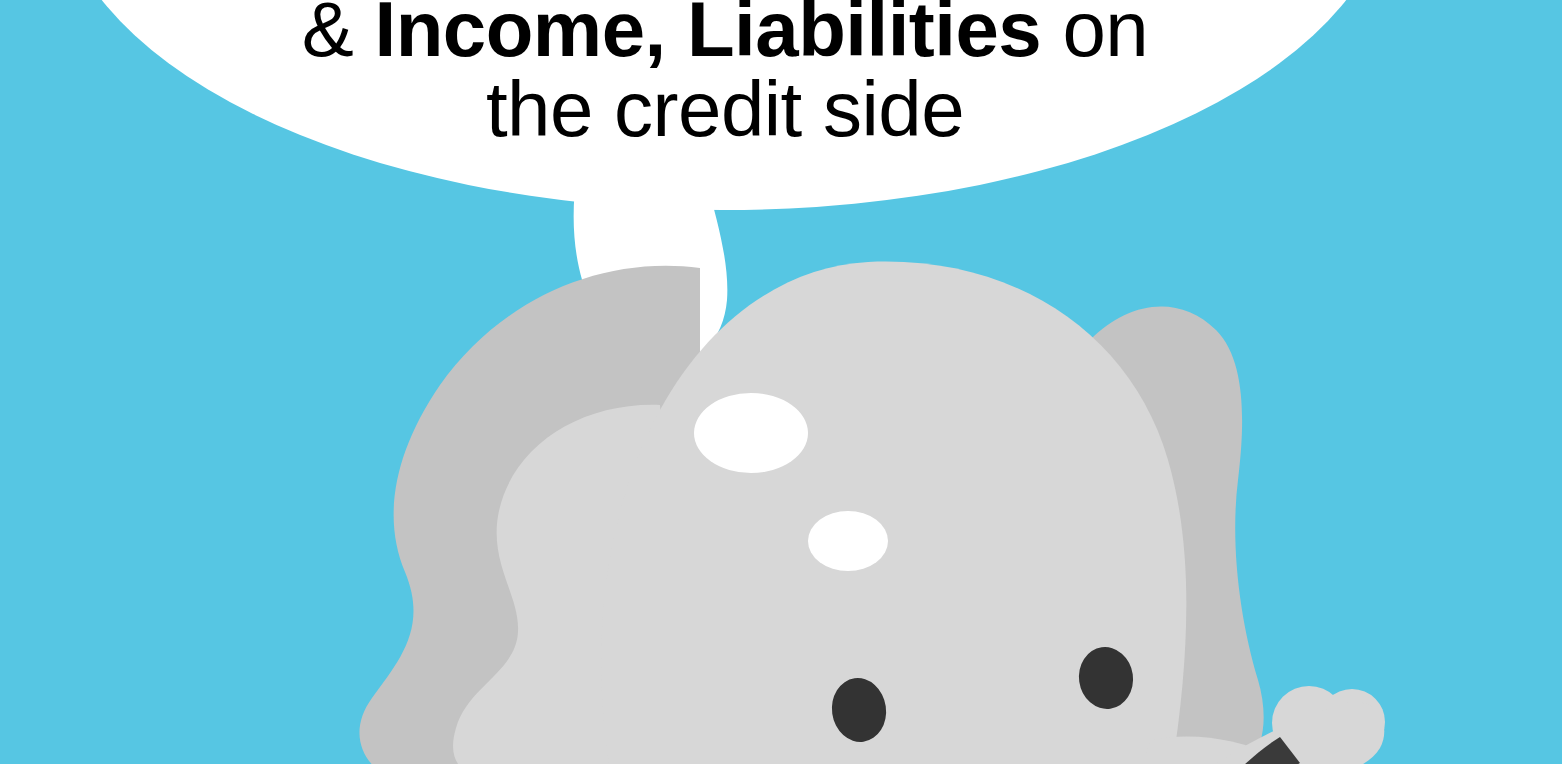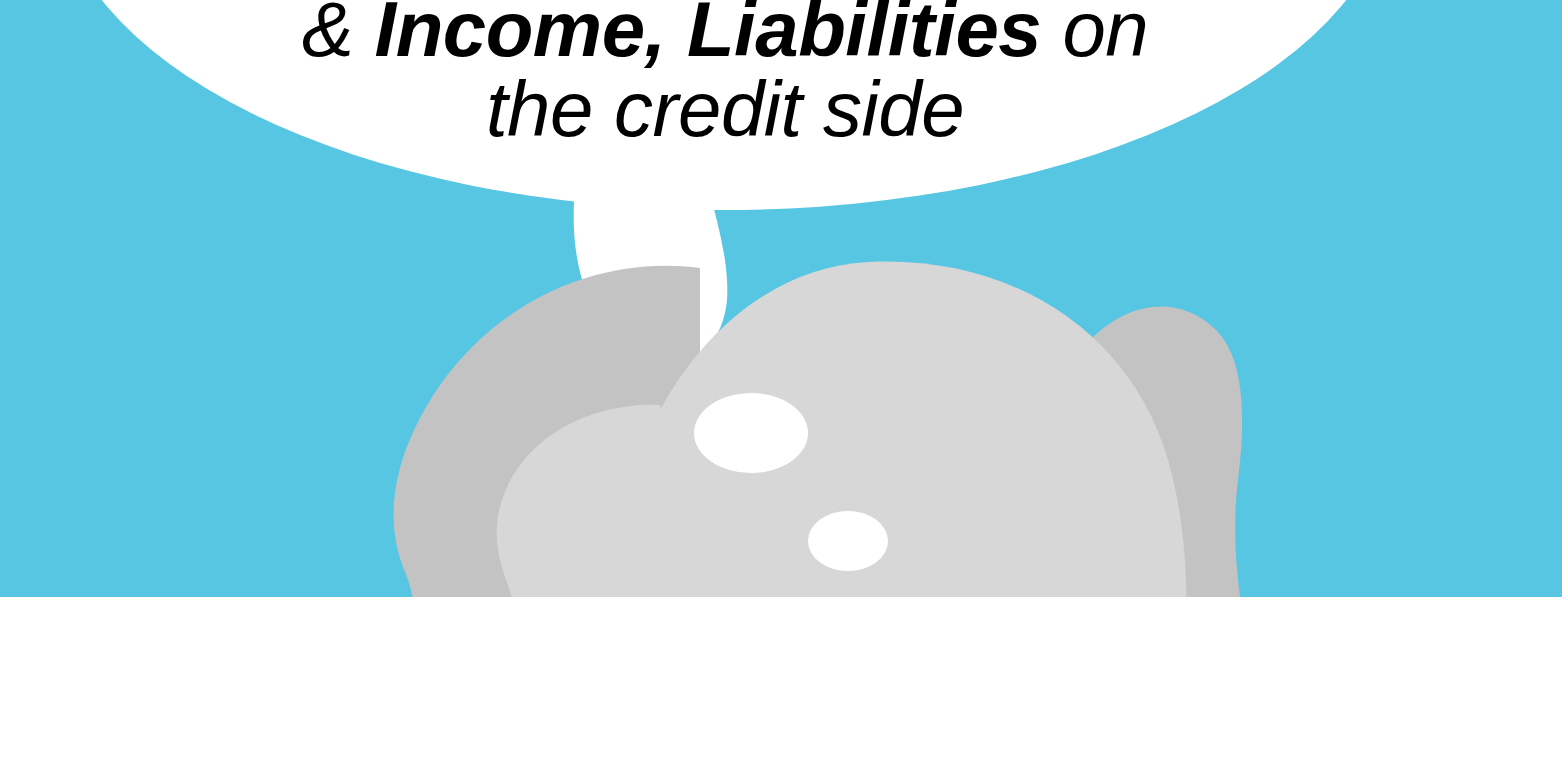--- a/index.html
+++ b/index.html
@@ -3,24 +3,23 @@
 <meta charset="utf-8">
 <style>
   html, body {
     margin: 0;
     padding: 0;
     background: #ffffff;
   }
   #scene {
     position: relative;
     width: 1562px;
-    height: 597px;
+    height: 764px;
     overflow: hidden;
     font-family: "Liberation Sans", sans-serif;
-    font-style: italic;
   }
   #scene svg {
     position: absolute;
     top: 0;
     left: 0;
     display: block;
   }
   .bubble-text {
     position: absolute;
     left: 200px;

